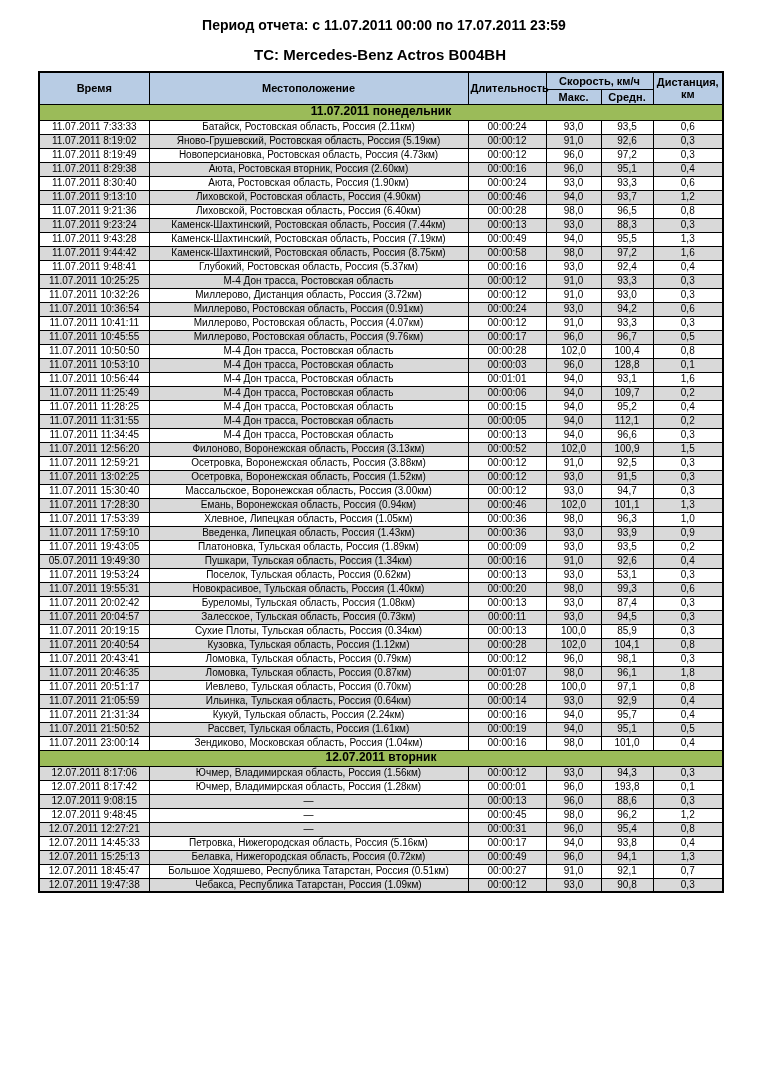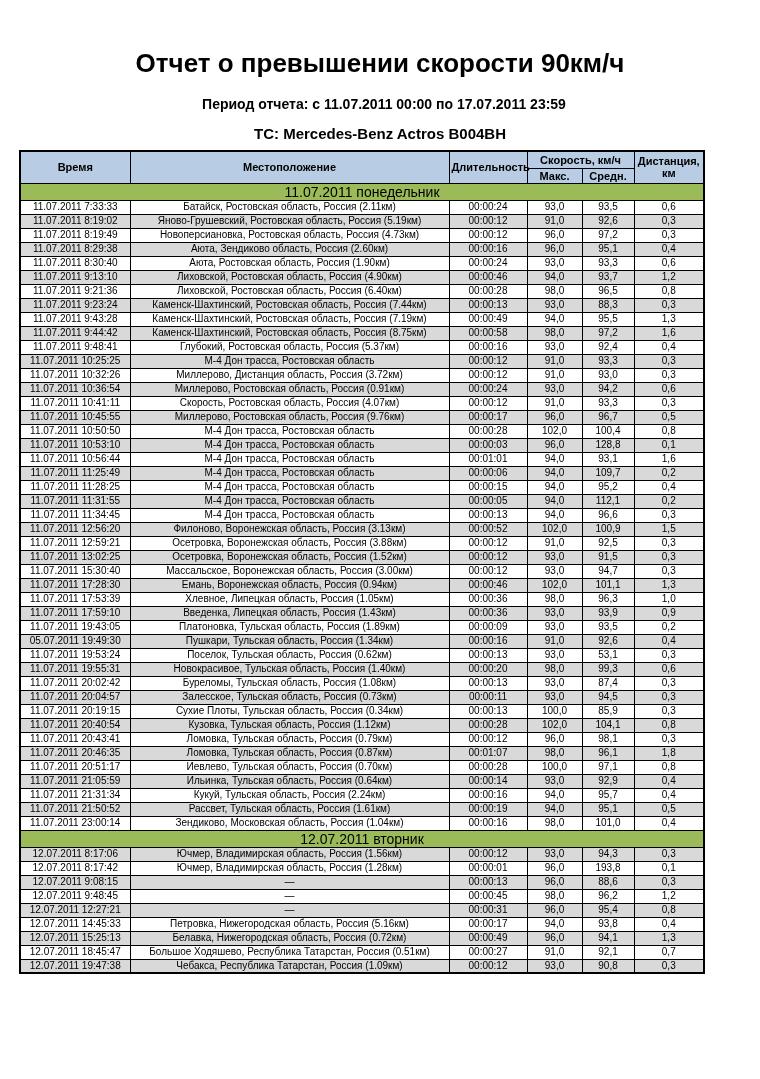--- a/index.html
+++ b/index.html
@@ -23,21 +23,21 @@
     font-weight:bold;
     padding-left:8px;
   }
   .vehicle {
     margin-top:13px;
     text-align:center;
     font-size:15px;
     font-weight:bold;
   }
   table.report {
-    margin-left:19px;
+    margin-left:38px;
     margin-top:8px;
     width:684px;
     border-collapse:collapse;
     table-layout:fixed;
     border:2px solid #000;
   }
   table.report th {
     background:var(--header-bg,#b8cce4);
     border:1px solid #000;
     font-size:11px;
@@ -54,39 +54,38 @@
     text-align:center;
     vertical-align:middle;
     padding:0 3px;
     height:14px;
     line-height:1.15;
     white-space:nowrap;
     overflow:hidden;
   }
   tr.band td {
     background:var(--band-bg,#9bbb59);
-    font-weight:normal;
-    font-size:14px;
+    font-weight:bold;
+    font-size:12px;
     height:16px;
   }
   tr.alt td { background:var(--alt-bg,#d9d9d9); }
   .footer {
     position:absolute;
     top:1080px;
     right:38px;
     font-size:11px;
     text-align:right;
   }
 </style>
 </head>
 <body>
 
 <div class="page">
 
-  <div class="title">Отчет о превышении скорости 90км/ч</div>
   <div class="period">Период отчета: с 11.07.2011 00:00 по 17.07.2011 23:59</div>
   <div class="vehicle">ТС: Mercedes-Benz Actros B004BH</div>
 
   <table class="report">
     <colgroup>
       <col style="width:110px">
       <col style="width:319px">
       <col style="width:78px">
       <col style="width:55px">
       <col style="width:52px">
@@ -128,21 +127,21 @@
         <tr>
           <td>11.07.2011 8:19:49</td>
           <td>Новоперсиановка, Ростовская область, Россия (4.73км)</td>
           <td>00:00:12</td>
           <td>96,0</td>
           <td>97,2</td>
           <td>0,3</td>
         </tr>
         <tr class="alt">
           <td>11.07.2011 8:29:38</td>
-          <td>Аюта, Зендиково область, Россия (2.60км)</td>
+          <td>Аюта, Ростовская вторник, Россия (2.60км)</td>
           <td>00:00:16</td>
           <td>96,0</td>
           <td>95,1</td>
           <td>0,4</td>
         </tr>
         <tr>
           <td>11.07.2011 8:30:40</td>
           <td>Аюта, Ростовская область, Россия (1.90км)</td>
           <td>00:00:24</td>
           <td>93,0</td>
@@ -216,21 +215,21 @@
         <tr class="alt">
           <td>11.07.2011 10:36:54</td>
           <td>Миллерово, Ростовская область, Россия (0.91км)</td>
           <td>00:00:24</td>
           <td>93,0</td>
           <td>94,2</td>
           <td>0,6</td>
         </tr>
         <tr>
           <td>11.07.2011 10:41:11</td>
-          <td>Скорость, Ростовская область, Россия (4.07км)</td>
+          <td>Миллерово, Ростовская область, Россия (4.07км)</td>
           <td>00:00:12</td>
           <td>91,0</td>
           <td>93,3</td>
           <td>0,3</td>
         </tr>
         <tr class="alt">
           <td>11.07.2011 10:45:55</td>
           <td>Миллерово, Ростовская область, Россия (9.76км)</td>
           <td>00:00:17</td>
           <td>96,0</td>

